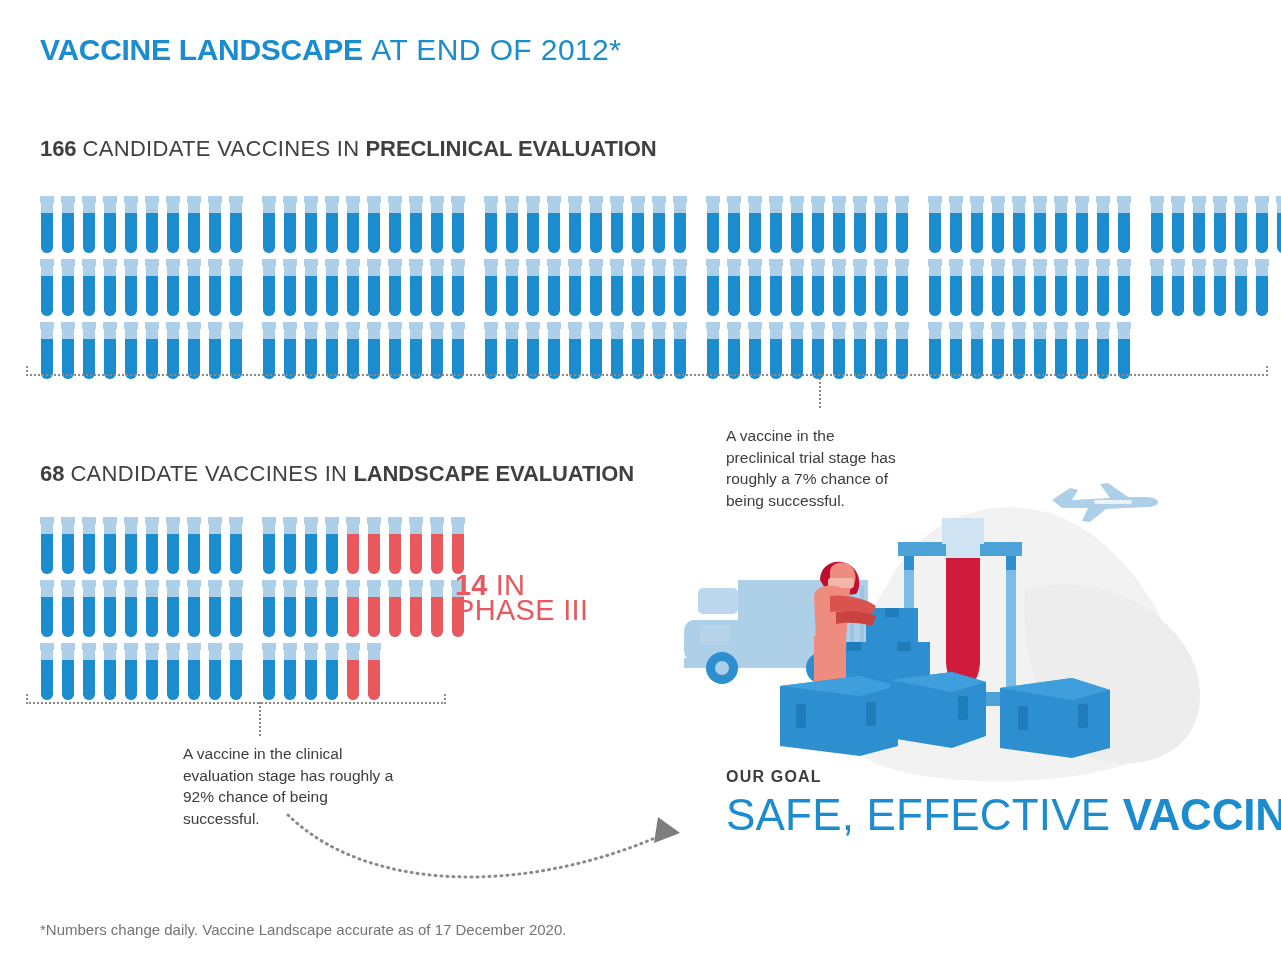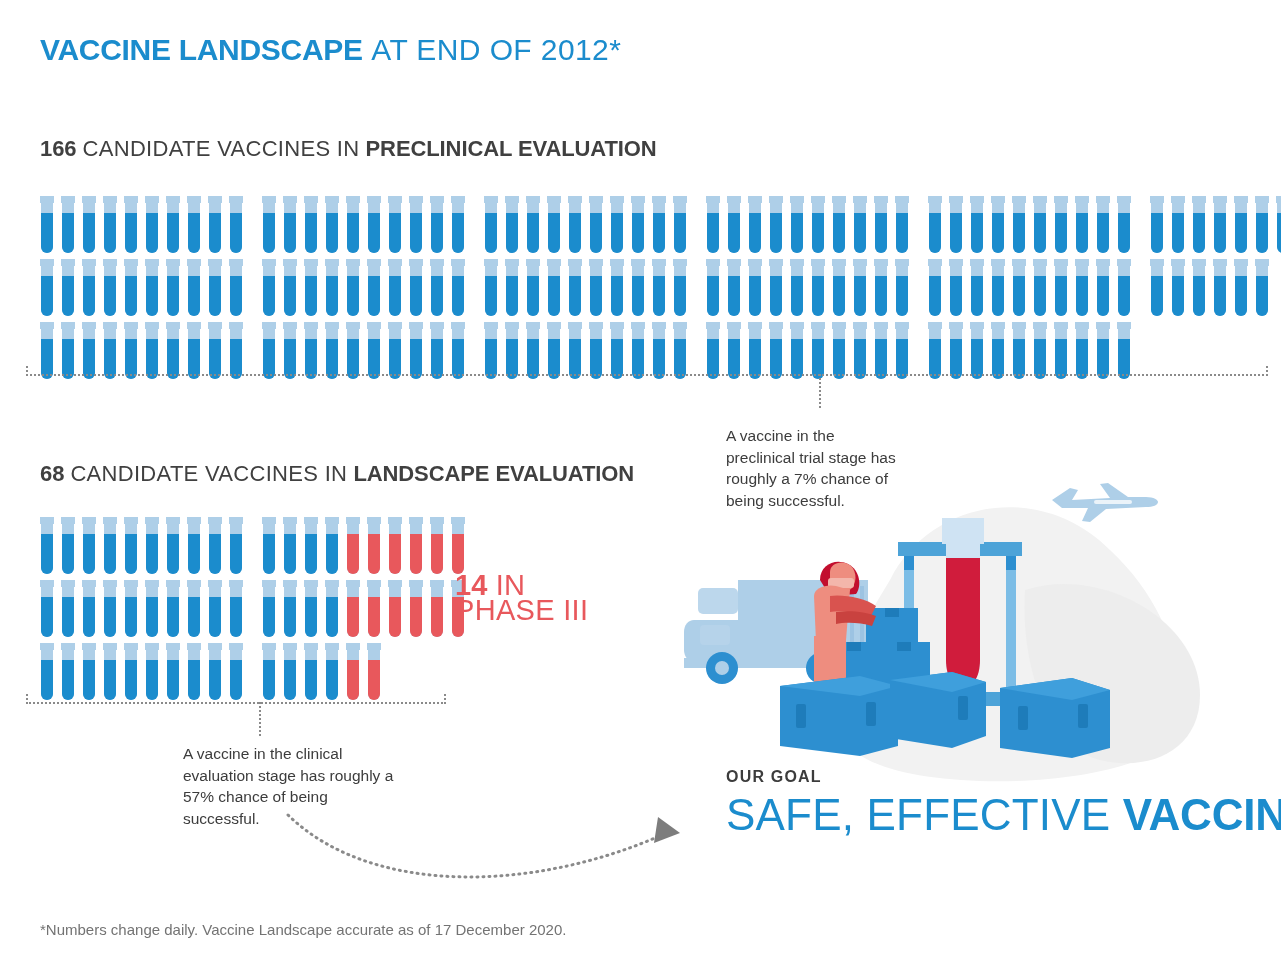--- a/index.html
+++ b/index.html
@@ -1320,21 +1320,21 @@
   <span class="l">PHASE III</span>
 </div>
 
 <div class="bracket" id="bracket-clinical">
   <div class="hline"></div>
   <div class="tick left"></div>
   <div class="tick right"></div>
   <div class="drop"></div>
 </div>
 
-<div class="note" id="note-clinical">A vaccine in the clinical evaluation stage has roughly a 57% chance of being successful.</div>
+<div class="note" id="note-clinical">A vaccine in the clinical evaluation stage has roughly a 92% chance of being successful.</div>
 
 <svg id="curved-arrow" viewBox="0 0 420 90">
   <path d="M 8 20 C 90 100, 250 98, 382 40" fill="none" stroke="#8a8a8a" stroke-width="3" stroke-dasharray="1 5" stroke-linecap="round"></path>
   <polygon points="378,22 400,38 374,48" fill="#7d7d7d"></polygon>
 </svg>
 
 <svg id="illustration" viewBox="0 0 540 330">
 
   <path d="M210 120 C250 40, 360 20, 430 90 C500 155, 520 250, 470 295 C400 330, 230 330, 180 295 C130 258, 170 185, 210 120 Z" fill="#f2f2f2"></path>
   <path d="M345 130 C420 105, 520 160, 520 235 C520 290, 470 312, 420 300 C370 288, 340 210, 345 130 Z" fill="#ededed"></path>

